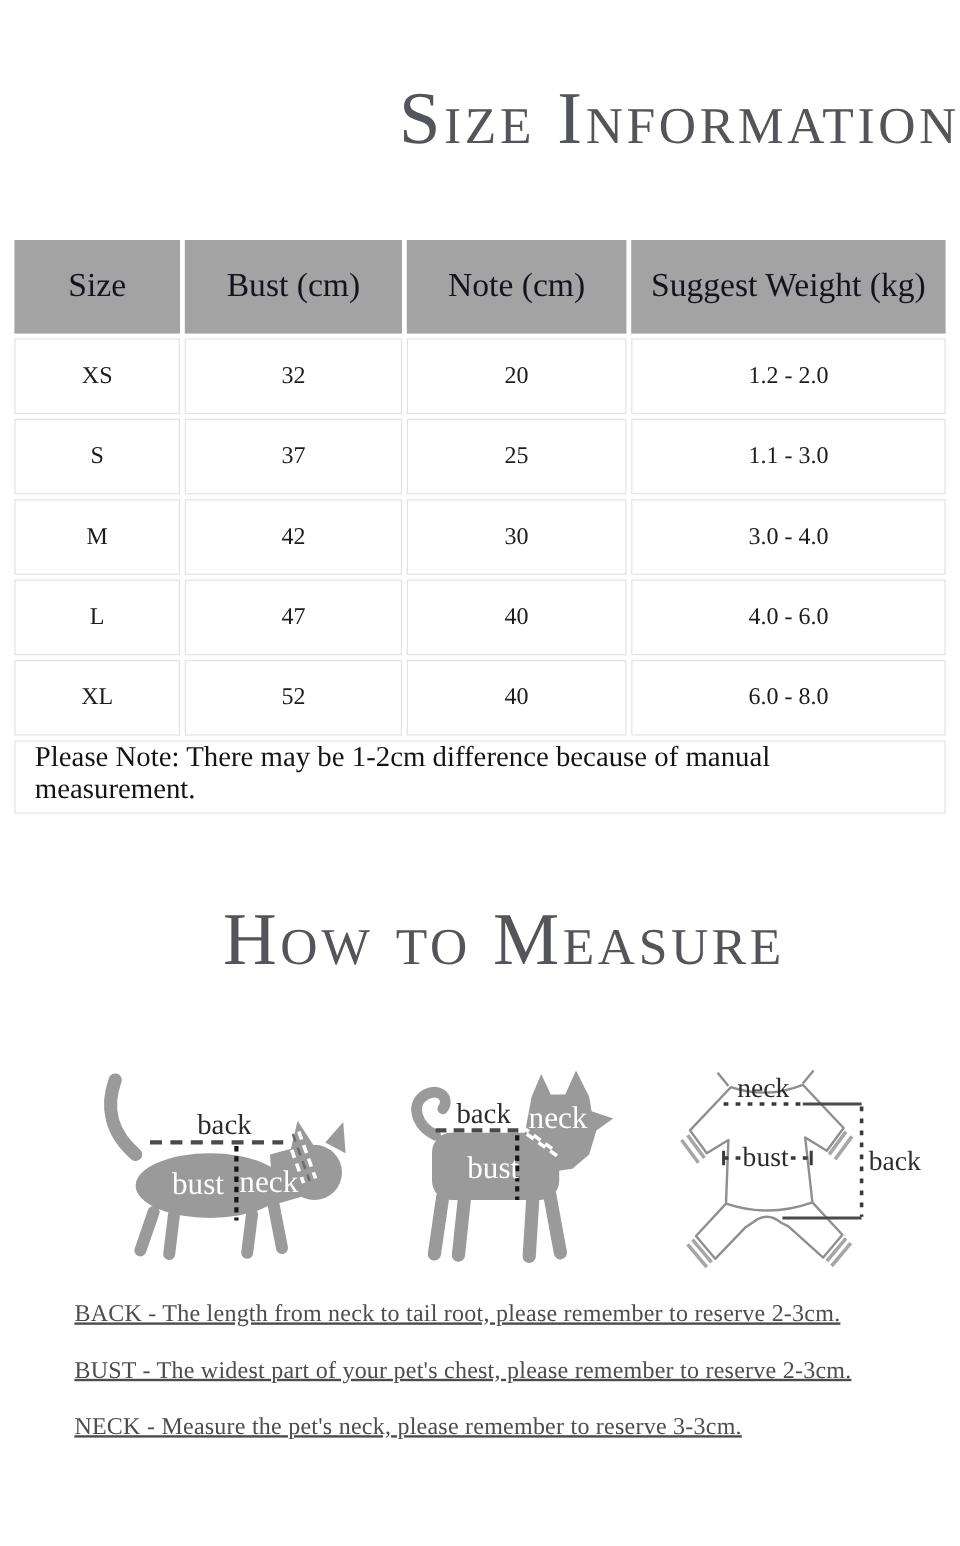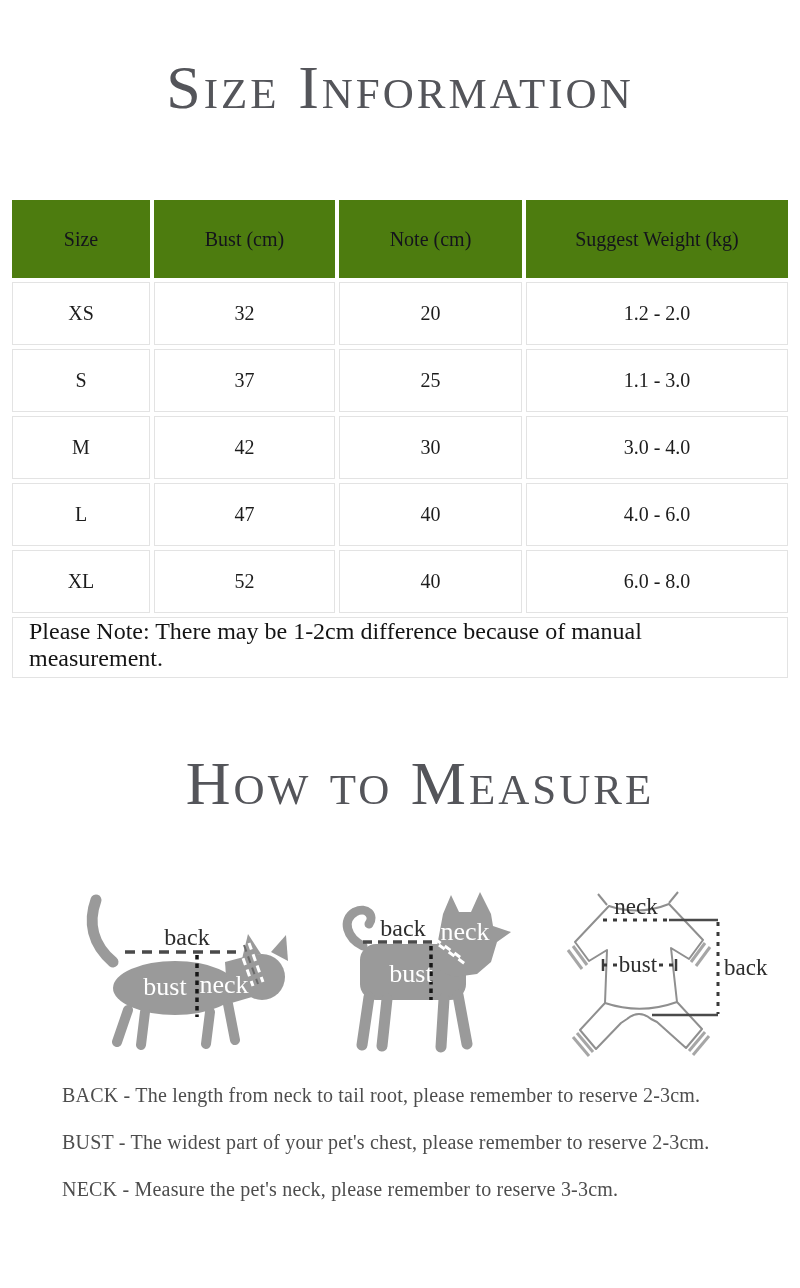--- a/index.html
+++ b/index.html
@@ -6,31 +6,31 @@
   html,body { width:800px; background:#ffffff; }
   body { position:relative; width:800px; height:1288px; overflow:hidden;
          font-family:"Liberation Serif", serif; }
 
   .big-title {
     position:absolute; left:0; width:800px; text-align:center;
     font-family:"Liberation Serif", serif; font-weight:400;
     font-variant:small-caps; font-size:62px; letter-spacing:3px;
     color:#54555a; white-space:nowrap;
   }
-  #size-title    { top:52px; }
+  #size-title    { top:64px;text-align:right; }
   #measure-title { top:748px;padding-left:40px; }
 
   table.size-table {
     position:absolute; top:196px; left:8px; width:784px;
     border-collapse:separate; border-spacing:4px;
     table-layout:fixed;
   }
   table.size-table th {
-    background:#4d7c0f; height:78px; font-weight:400;
-    font-size:20px; color:#14141c; text-align:center; vertical-align:middle;
+    background:#a3a3a3; height:78px; font-weight:400;
+    font-size:28px; color:#14141c; text-align:center; vertical-align:middle;
   }
   table.size-table td {
     background:#ffffff; border:1px solid #e3e3e3; height:63px;
     font-size:20px; color:#1c1c1c; text-align:center; vertical-align:middle;
   }
   table.size-table td.note-cell {
     text-align:left; padding:0 10px 5px 16px; font-size:24px; height:58px;
     color:#141414;
   }
 
@@ -42,21 +42,21 @@
 
   .sil  { fill:#9a9a9a; }
   .silS { stroke:#9a9a9a; fill:none; }
   .lblDark  { font-family:"Liberation Serif", serif; font-size:24px; fill:#2d2d2d; }
   .lblWhite { font-family:"Liberation Serif", serif; font-size:26px; fill:#ffffff; }
   .lblGar   { font-family:"Liberation Serif", serif; font-size:23px; fill:#2d2d2d; }
 
   .instructions { position:absolute; top:1084px; left:62px; width:700px; }
   .instructions p {
     font-size:20px; color:#4d4d4d; letter-spacing:0.2px;
-    margin-bottom:24px; white-space:nowrap;
+    margin-bottom:24px; white-space:nowrap;text-decoration:underline;
   }
 </style>
 </head>
 <body>
 
 <h1 id="size-title" class="big-title">Size Information</h1>
 
 <table class="size-table">
   <colgroup>
     <col style="width:138px">

